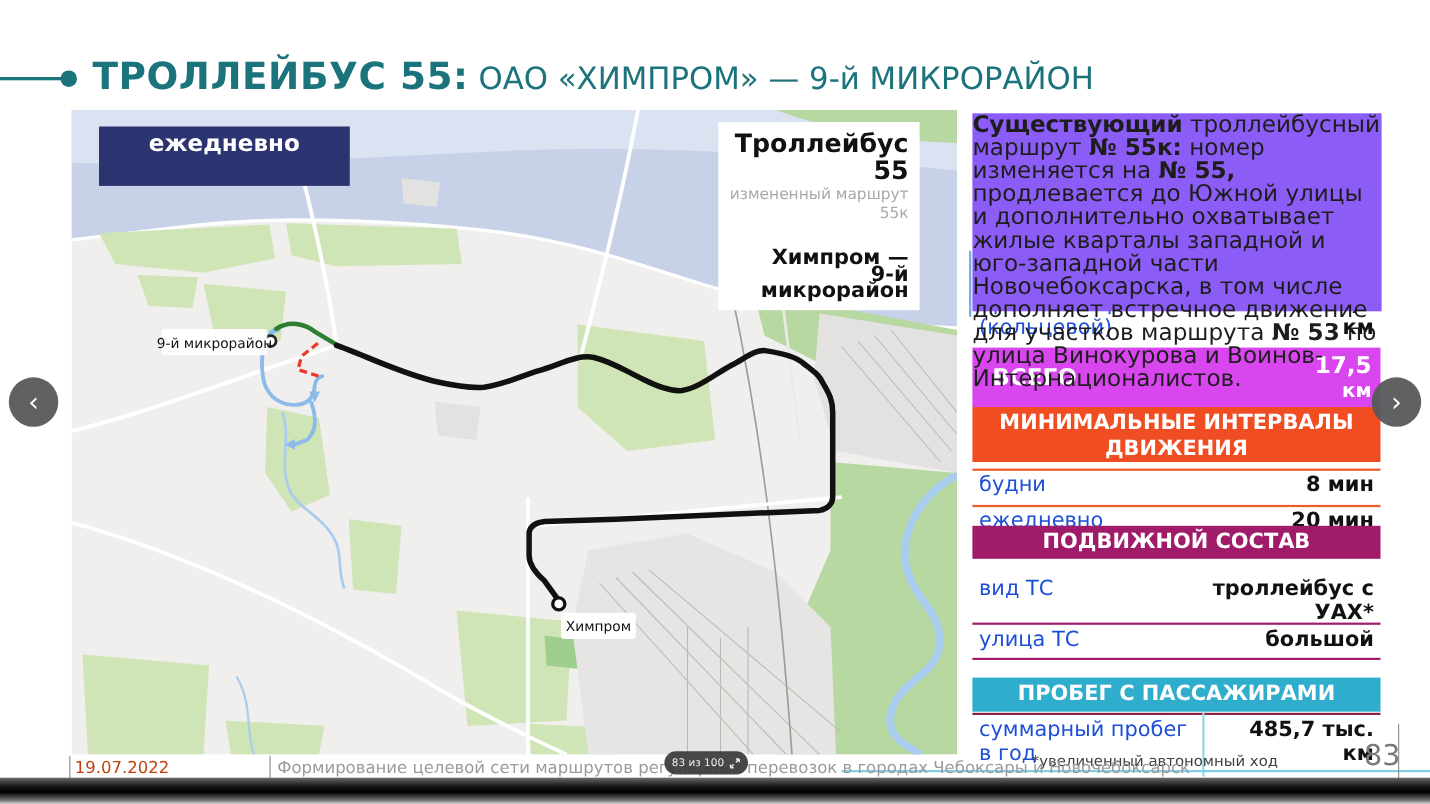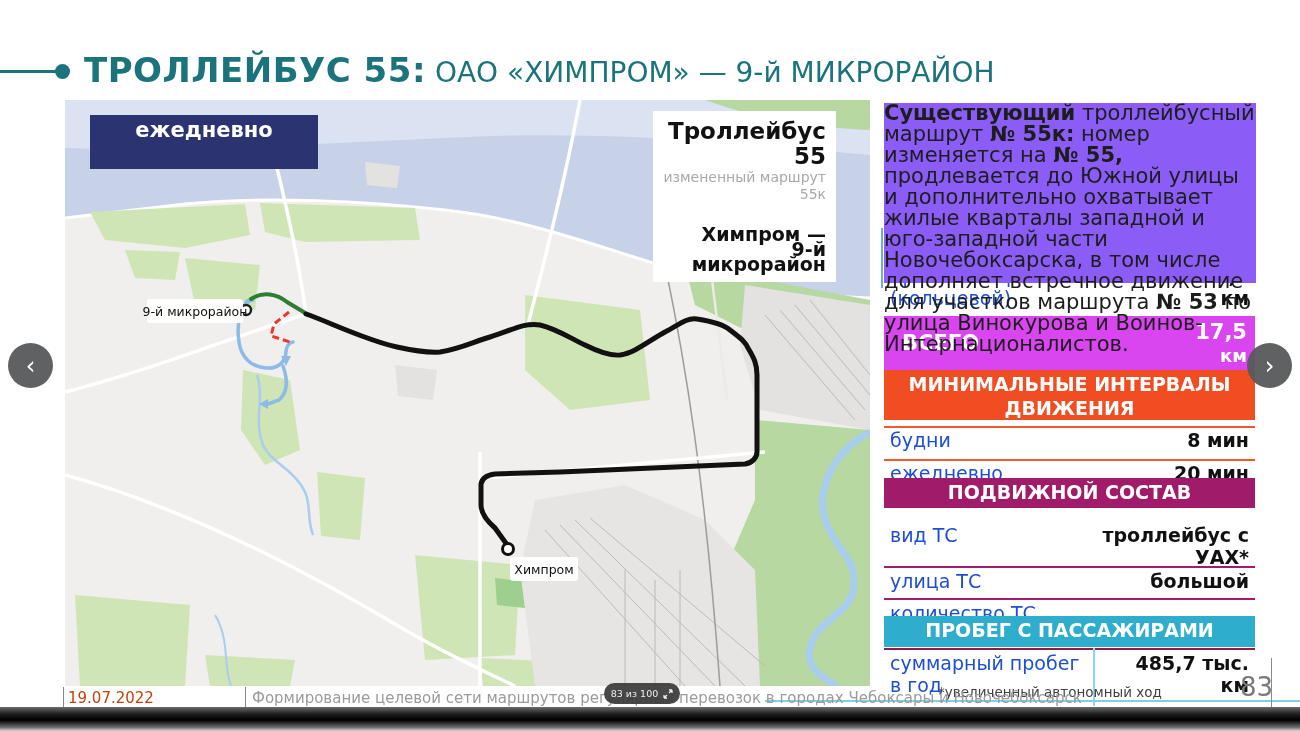--- a/index.html
+++ b/index.html
@@ -216,23 +216,20 @@
       <div>троллейбус с</div>
       <div>УАХ*</div>
     </div>
   </div>
   <div class="abs sep sep-purple" style="top:566px;"></div>
   <div class="abs trow" style="top:570px;height:26px;">
     <div class="lab">улица ТС</div>
     <div class="val">большой</div>
   </div>
   <div class="abs sep sep-purple" style="top:598px;"></div>
-  <div class="abs trow" style="top:602px;height:26px;">
-    <div class="lab">количество ТС</div>
-  </div>
 
   <div class="abs hdr" id="hdr-mile">ПРОБЕГ С ПАССАЖИРАМИ</div>
   <div class="abs sep sep-maroon" style="top:648px;"></div>
   <div class="abs trow" style="top:652px;height:48px;">
     <div class="lab">
       <div>суммарный пробег</div>
       <div>в год</div>
     </div>
     <div class="val">
       <div>485,7 тыс.</div>

